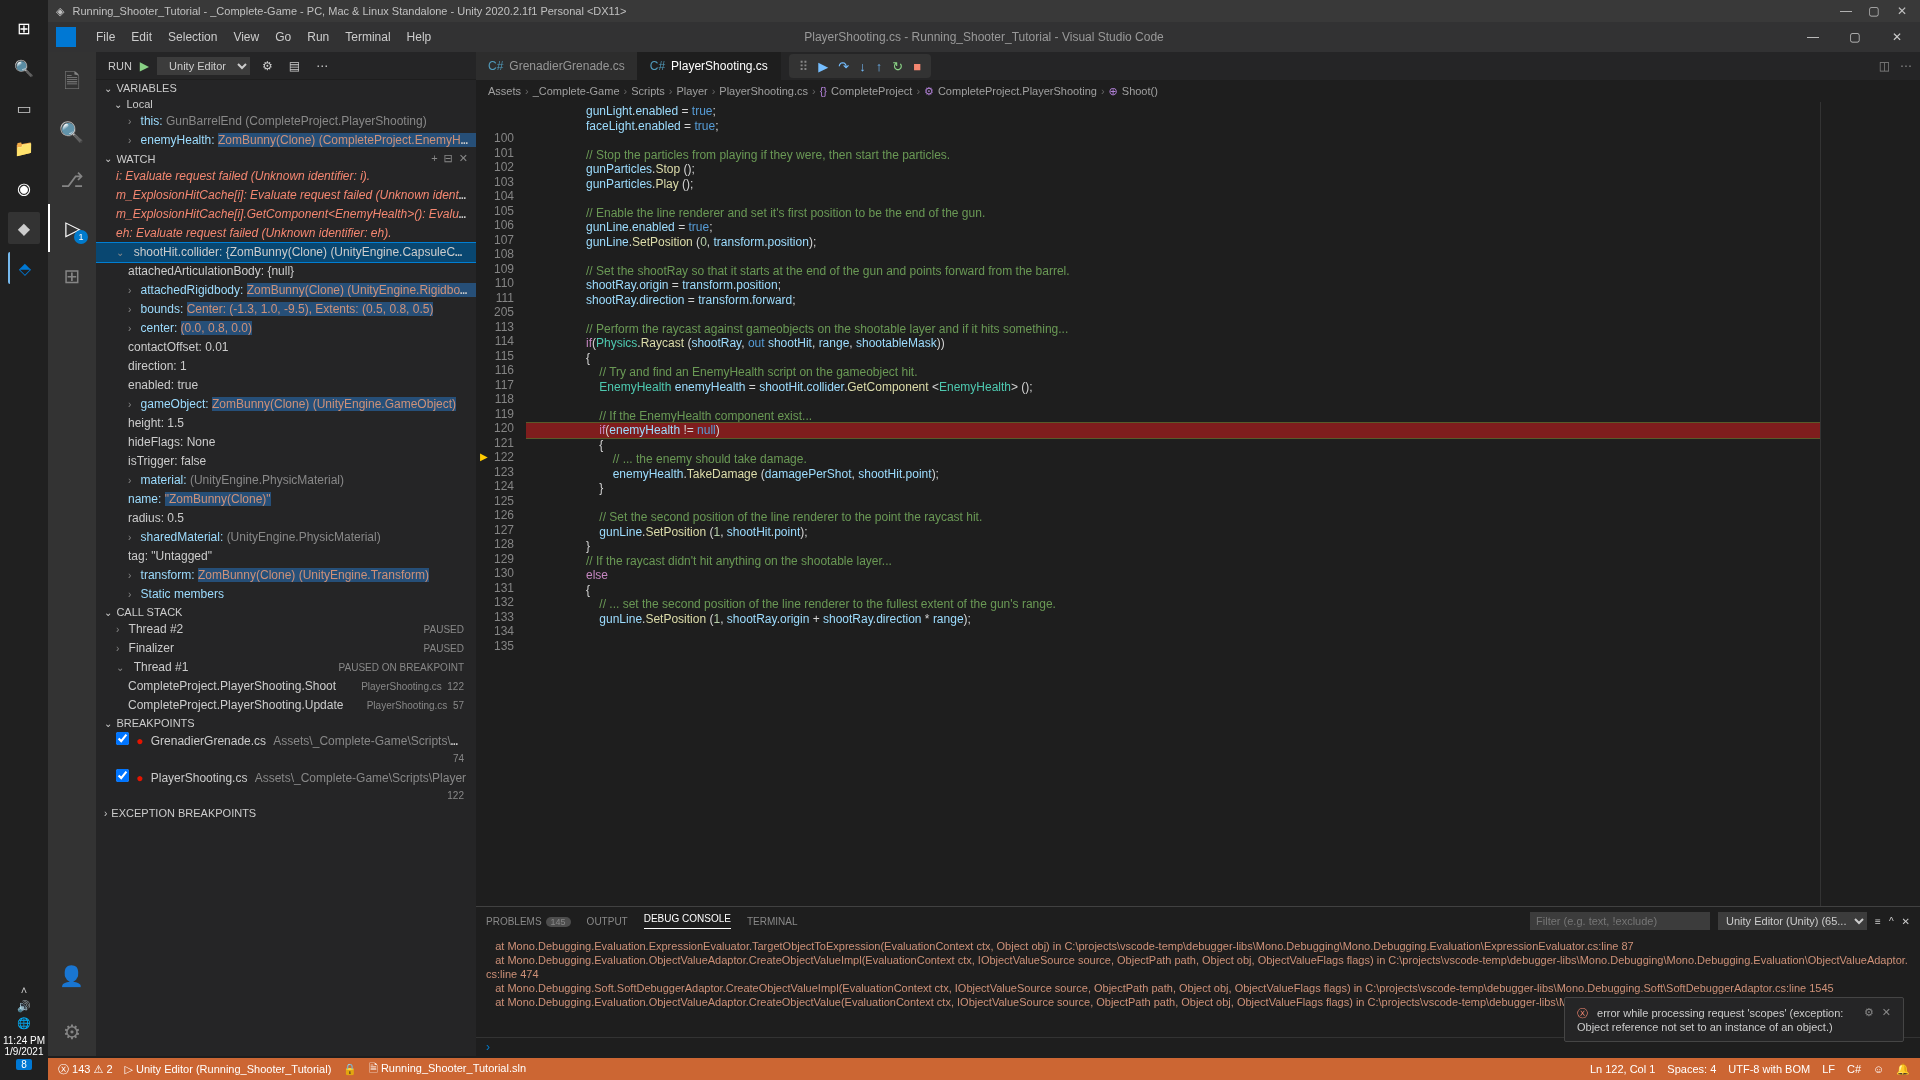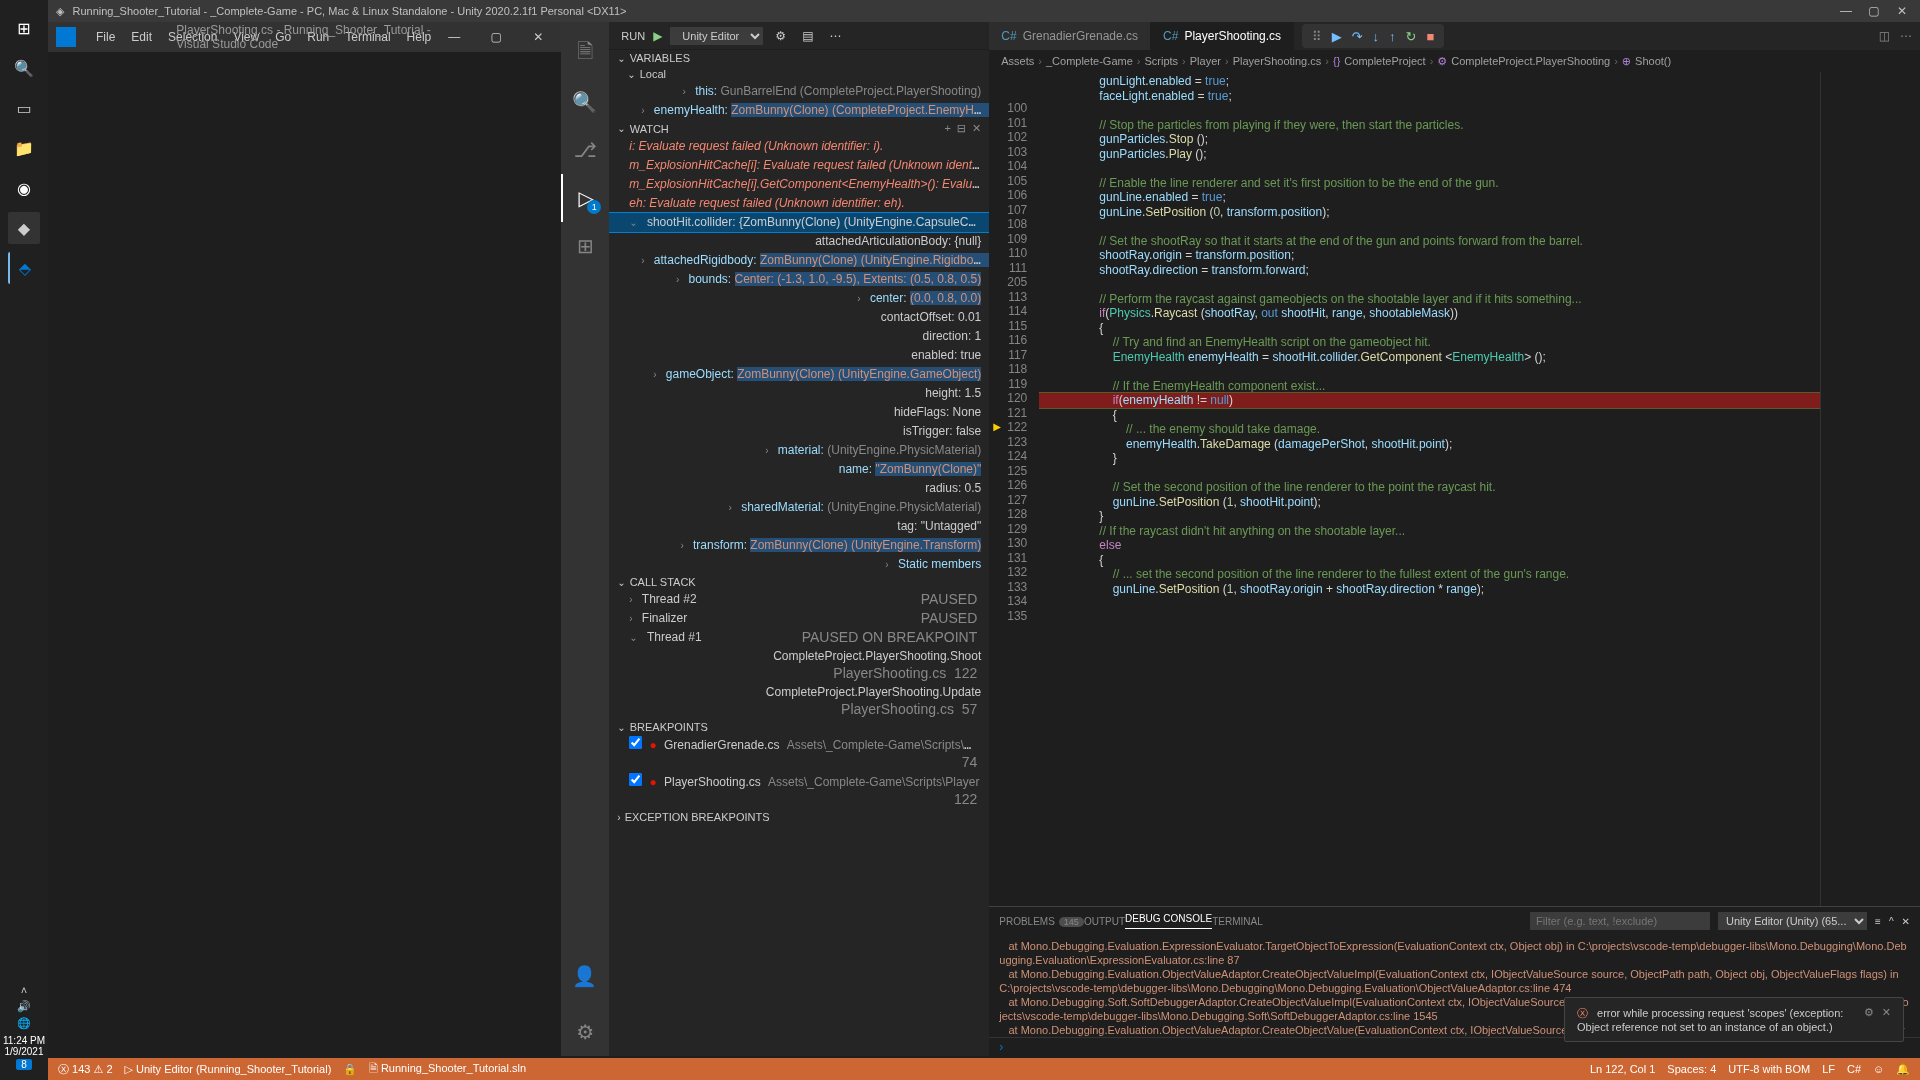--- a/index.html
+++ b/index.html
@@ -14,21 +14,21 @@
 .win-tray { position: absolute; bottom: 50px; width: 48px; display: flex; flex-direction: column; align-items: center; gap: 4px; }
 .win-tray span { font-size: 11px; color: #ccc; }
 
 
 .unity-title { position: absolute; top: 0; left: 48px; right: 0; height: 22px; background: #393939; display: flex; align-items: center; padding: 0 8px; color: #c0c0c0; font-size: 11px; }
 .unity-title .spacer { flex: 1; }
 .unity-title .win-ctrl { display: flex; gap: 8px; }
 .unity-title .win-ctrl span { width: 20px; text-align: center; cursor: pointer; font-size: 12px; }
 
 
-.vscode { position: absolute; top: 22px; left: 48px; right: 0; bottom: 24px; background: #1e1e1e; display: flex; flex-direction: row; }
+.vscode { position: absolute; top: 22px; left: 48px; right: 0; bottom: 24px; background: #1e1e1e; display: flex; flex-direction: column; }
 
 
 .vsc-menubar { height: 30px; background: #323233; display: flex; align-items: center; padding: 0 8px; font-size: 12px; position: relative; }
 .vsc-menubar .vsc-logo { width: 20px; height: 20px; margin-right: 12px; background: #0078d4; transform: rotate(0deg); }
 .vsc-menubar .menu-item { padding: 0 8px; cursor: pointer; }
 .vsc-menubar .vsc-title { position: absolute; left: 50%; transform: translateX(-50%); color: #999; }
 .vsc-menubar .vsc-winctrl { margin-left: auto; display: flex; gap: 12px; }
 .vsc-menubar .vsc-winctrl span { width: 30px; text-align: center; cursor: pointer; color: #ccc; }
 
 
@@ -41,28 +41,28 @@
 .activity-bar .act-bottom { margin-top: auto; margin-bottom: 8px; }
 .act-badge { position: absolute; bottom: 8px; right: 8px; background: #007acc; color: #fff; border-radius: 8px; font-size: 9px; min-width: 14px; height: 14px; display: flex; align-items: center; justify-content: center; padding: 0 3px; }
 
 
 .sidebar { width: 380px; background: #252526; overflow-y: auto; font-size: 12px; }
 .sidebar-section-title { display: flex; align-items: center; padding: 2px 8px; background: #252526; cursor: pointer; font-size: 11px; color: #ccc; }
 .sidebar-section-title .chev { margin-right: 4px; font-size: 10px; }
 .sidebar-section-title .sect-actions { margin-left: auto; display: flex; gap: 6px; color: #888; }
 .sb-item { padding: 1px 8px 1px 20px; white-space: nowrap; overflow: hidden; text-overflow: ellipsis; font-family: 'Consolas', monospace; font-size: 12px; line-height: 17px; }
 .sb-item .chev { margin-right: 2px; color: #888; font-size: 10px; }
-.sb-item.nested1 { padding-left: 32px; text-align: right; }
+.sb-item.nested1 { padding-left: 32px; }
 .sb-item.selected { background: #094771; outline: 1px solid #007fd4; }
 .sb-key { color: #9cdcfe; }
 .sb-val { color: #ce9178; }
 .sb-val.hi { background: #264f78; }
 .sb-err { color: #f48771; font-style: italic; text-align: right; }
 .sb-muted { color: #888; }
-.right-badge { float: right; color: #888; font-size: 14px; padding-right: 4px; }
+.right-badge { float: right; color: #888; font-size: 10px; padding-right: 4px; }
 
 
 .editor-area { flex: 1; display: flex; flex-direction: column; overflow: hidden; }
 .debug-toolbar { height: 28px; background: #252526; display: flex; align-items: center; padding: 0 8px; gap: 8px; border-bottom: 1px solid #1e1e1e; }
 .debug-toolbar .run-label { color: #ccc; font-size: 11px; padding-left: 4px; }
 .debug-toolbar .play-btn { color: #89d185; cursor: pointer; font-size: 12px; }
 .debug-toolbar select { background: #3c3c3c; color: #ccc; border: none; padding: 2px 8px; font-size: 11px; }
 .debug-toolbar .tb-btn { color: #ccc; cursor: pointer; padding: 0 4px; }
 
 
@@ -95,21 +95,21 @@
 .tok-ctrl { color: #c586c0; }
 .tok-com { color: #6a9955; }
 .tok-type { color: #4ec9b0; }
 .tok-fn { color: #dcdcaa; }
 .tok-var { color: #9cdcfe; }
 .tok-num { color: #b5cea8; }
 .tok-bool { color: #569cd6; }
 
 
 .bottom-panel { height: 150px; background: #1e1e1e; border-top: 1px solid #414141; display: flex; flex-direction: column; }
-.panel-tabs { height: 28px; display: flex; align-items: center; padding: 0 10px; gap: 0; font-size: 10px; }
+.panel-tabs { height: 28px; display: flex; align-items: center; padding: 0 10px; gap: 16px; font-size: 10px; }
 .panel-tabs .ptab { color: #888; cursor: pointer; position: relative; text-transform: uppercase; }
 .panel-tabs .ptab.active { color: #fff; border-bottom: 1px solid #fff; padding-bottom: 4px; }
 .panel-tabs .badge { background: #4d4d4d; border-radius: 8px; padding: 0 5px; font-size: 9px; margin-left: 4px; }
 .panel-tabs .panel-right { margin-left: auto; display: flex; align-items: center; gap: 8px; }
 .panel-tabs input { background: #3c3c3c; border: none; color: #ccc; padding: 3px 6px; font-size: 11px; width: 180px; }
 .panel-tabs select { background: #3c3c3c; border: none; color: #ccc; padding: 2px 4px; font-size: 11px; }
 .panel-content { flex: 1; overflow: hidden; font-family: Consolas, monospace; font-size: 11px; padding: 4px 10px; color: #ce9178; line-height: 14px; }
 .panel-content .err-line { white-space: pre-wrap; word-break: break-all; }
 .panel-thread { color: #569cd6; }
 .panel-input { display: flex; align-items: center; padding: 2px 10px; border-top: 1px solid #333; }

